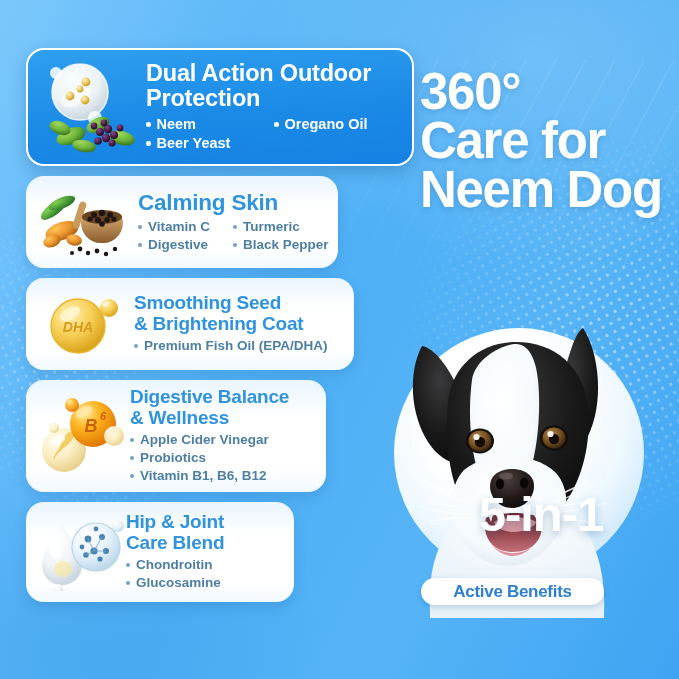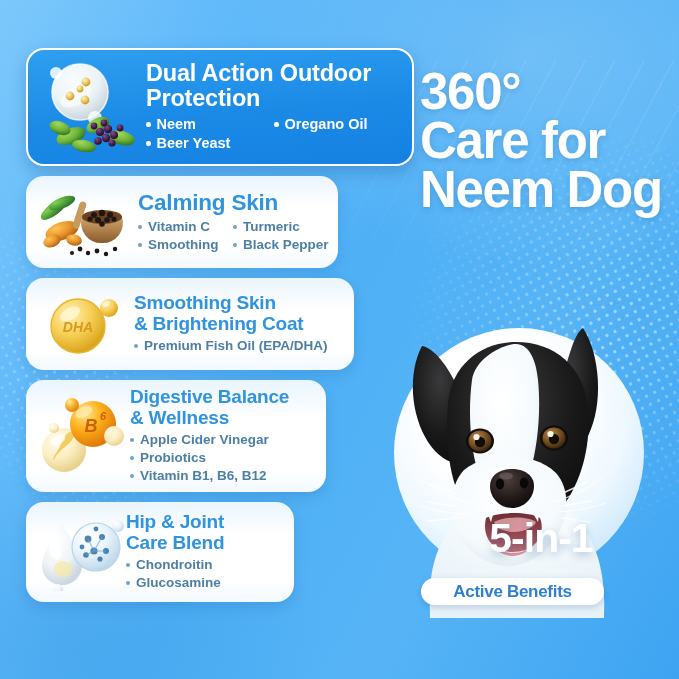--- a/index.html
+++ b/index.html
@@ -143,25 +143,25 @@
   #dog-wrap { position:absolute; left:378px; top:318px; width:300px; height:300px; }
   #dog-glow {
     position:absolute; left:16px; top:10px; width:250px; height:250px;
     border-radius:50%;
     background:radial-gradient(circle at 42% 34%, #ffffff 34%, #eef8ff 58%, #c9e6fb 82%, rgba(190,226,250,.25) 100%);
     filter:blur(.3px);
   }
   #dog-svg { position:absolute; left:0; top:0; }
 
   #five-in-one {
-    position:absolute; left:412px; top:518px; width:258px;
+    position:absolute; left:412px; top:490px; width:258px;
     text-align:center;
     color:#ffffff;
     font-weight:bold;
-    font-size:41px;
+    font-size:49px;
     line-height:1;
     letter-spacing:-1px;
     text-shadow:0 3px 8px rgba(12,72,130,.3);
   }
   #benefits-badge {
     position:absolute; left:421px; top:578px;
     width:183px; height:27px;
     background:#ffffff;
     border-radius:14px;
     display:flex; align-items:center; justify-content:center;
@@ -411,21 +411,21 @@
         <span class="bul">
             <i class="dot"></i>
             <b>Vitamin C</b>
           </span>
         <span class="bul">
             <i class="dot"></i>
             <b>Turmeric</b>
           </span>
         <span class="bul">
             <i class="dot"></i>
-            <b>Smoothing</b>
+            <b>Digestive</b>
           </span>
         <span class="bul">
             <i class="dot"></i>
             <b>Black Pepper</b>
           </span>
       </div>
     </div>
   </div>
 
   <div class="card" id="card-3">
@@ -441,21 +441,21 @@
         <circle cx="42" cy="40" r="27" fill="url(#dhaG)"></circle>
         <circle cx="42" cy="40" r="27" fill="none" stroke="#e8b52e" stroke-width="1.4"></circle>
         <ellipse cx="34" cy="28" rx="11" ry="6" transform="rotate(-28 34 28)" fill="#fff8d8" opacity=".75"></ellipse>
         <text x="42" y="46" font-family="Liberation Sans, sans-serif" font-size="14" font-weight="bold" fill="#d79a1a" text-anchor="middle">DHA</text>
         <circle cx="73" cy="22" r="9" fill="url(#dhaG)"></circle>
         <ellipse cx="70" cy="18" rx="4" ry="2.4" transform="rotate(-25 70 18)" fill="#fff8d8" opacity=".8"></ellipse>
       </svg>
     </div>
     <div class="txt">
       <div class="card-title">
-        <span>Smoothing Skin</span><br>
+        <span>Smoothing Seed</span><br>
         <span>&amp; Brightening Coat</span>
       </div>
       <div class="bullets">
         <span class="bul">
             <i class="dot"></i>
             <b>Premium Fish Oil (EPA/DHA)</b>
           </span>
       </div>
     </div>
   </div>

